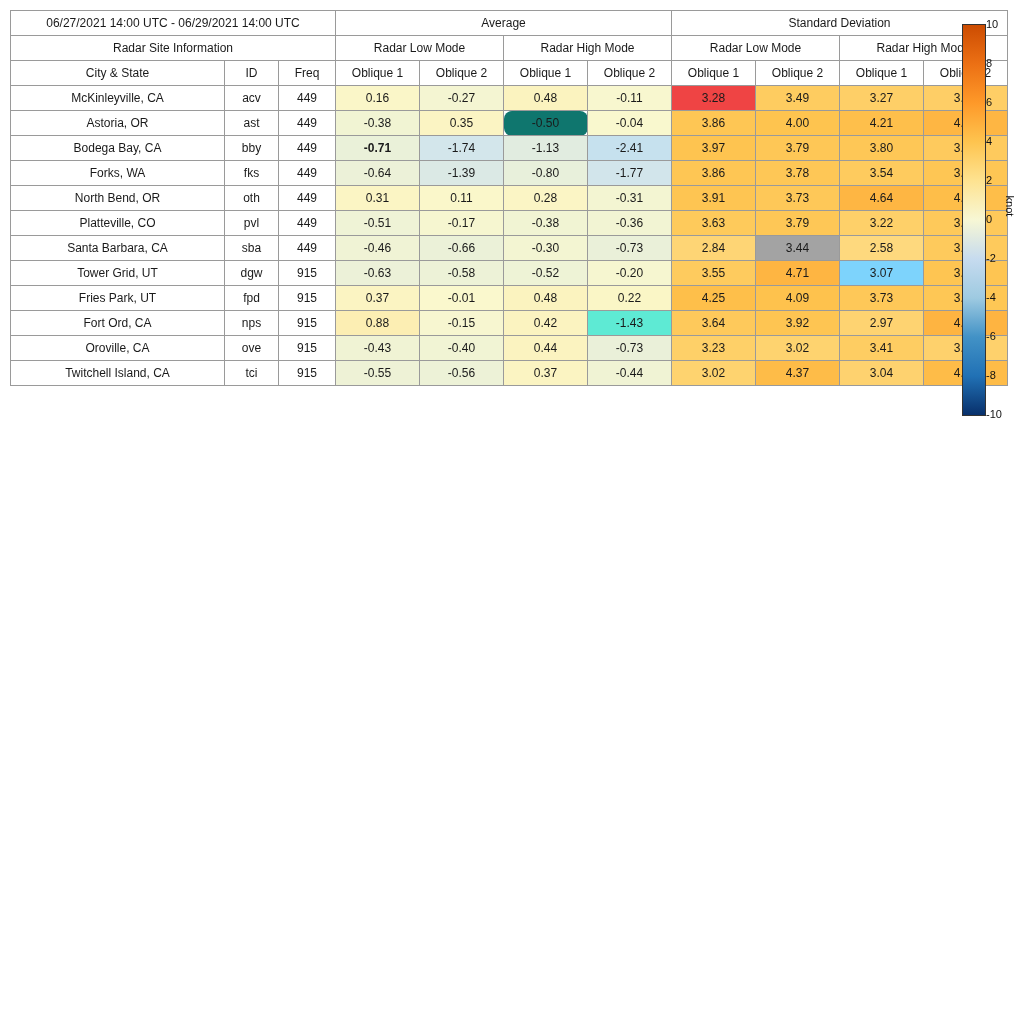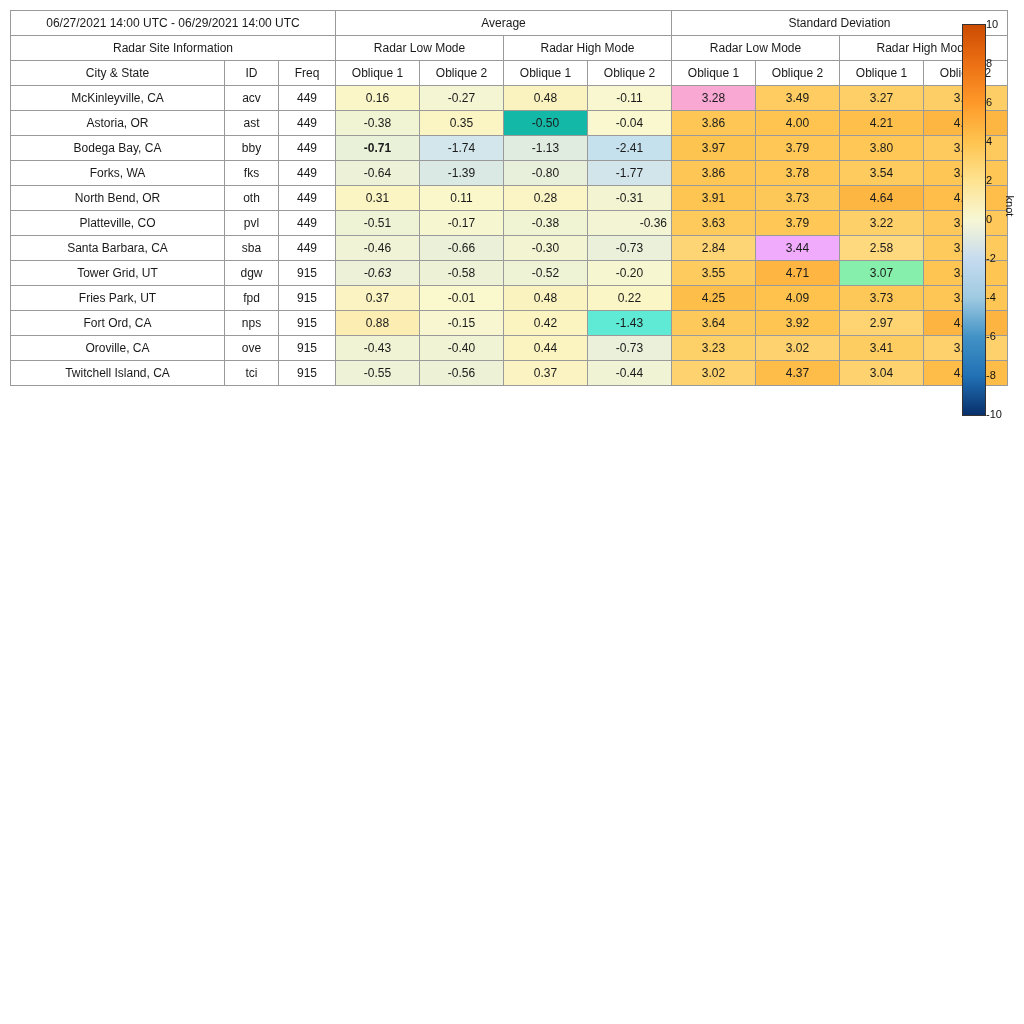--- a/index.html
+++ b/index.html
@@ -143,32 +143,32 @@
       </tbody>
       <tbody id="rows-body">
           <tr>
             <td class="city">McKinleyville, CA</td>
             <td class="id">acv</td>
             <td class="freq">449</td>
             <td class="val" style="background: rgb(250, 246, 200);">0.16</td>
             <td class="val" style="background: rgb(244, 245, 210);">-0.27</td>
             <td class="val" style="background: rgb(251, 243, 191);">0.48</td>
             <td class="val" style="background: rgb(248, 247, 207);">-0.11</td>
-            <td class="val" style="background: #f9a8d4;">3.28</td>
+            <td class="val" style="background: #ef4444;">3.28</td>
             <td class="val" style="background: rgb(254, 204, 96);">3.49</td>
             <td class="val" style="background: rgb(254, 207, 103);">3.27</td>
             <td class="val" style="background: rgb(254, 206, 102);">3.31</td>
           </tr>
           <tr>
             <td class="city">Astoria, OR</td>
             <td class="id">ast</td>
             <td class="freq">449</td>
             <td class="val" style="background: rgb(241, 244, 211);">-0.38</td>
             <td class="val" style="background: rgb(251, 244, 195);">0.35</td>
-            <td class="val" style="background: #14b8a6;">-0.50</td>
+            <td class="val" style="background: #0f766e; border-radius: 8px;">-0.50</td>
             <td class="val" style="background: rgb(249, 248, 206);">-0.04</td>
             <td class="val" style="background: rgb(254, 198, 84);">3.86</td>
             <td class="val" style="background: rgb(254, 196, 79);">4.00</td>
             <td class="val" style="background: rgb(254, 191, 75);">4.21</td>
             <td class="val" style="background: rgb(254, 182, 67);">4.64</td>
           </tr>
           <tr>
             <td class="city">Bodega Bay, CA</td>
             <td class="id">bby</td>
             <td class="freq">449</td>
@@ -207,50 +207,50 @@
             <td class="val" style="background: rgb(254, 182, 67);">4.64</td>
             <td class="val" style="background: rgb(254, 190, 73);">4.30</td>
           </tr>
           <tr>
             <td class="city">Platteville, CO</td>
             <td class="id">pvl</td>
             <td class="freq">449</td>
             <td class="val" style="background: rgb(239, 243, 214);">-0.51</td>
             <td class="val" style="background: rgb(246, 246, 208);">-0.17</td>
             <td class="val" style="background: rgb(241, 244, 211);">-0.38</td>
-            <td class="val" style="background: rgb(242, 244, 211); text-align: right;">-0.36</td>
+            <td class="val" style="background: rgb(242, 244, 211);">-0.36</td>
             <td class="val" style="background: rgb(254, 202, 91);">3.63</td>
             <td class="val" style="background: rgb(254, 199, 86);">3.79</td>
             <td class="val" style="background: rgb(254, 208, 105);">3.22</td>
             <td class="val" style="background: rgb(254, 201, 90);">3.68</td>
           </tr>
           <tr>
             <td class="city">Santa Barbara, CA</td>
             <td class="id">sba</td>
             <td class="freq">449</td>
             <td class="val" style="background: rgb(240, 243, 213);">-0.46</td>
             <td class="val" style="background: rgb(235, 241, 216);">-0.66</td>
             <td class="val" style="background: rgb(243, 245, 210);">-0.30</td>
             <td class="val" style="background: rgb(234, 240, 217);">-0.73</td>
             <td class="val" style="background: rgb(254, 213, 117);">2.84</td>
-            <td class="val" style="background: #f0abfc;">3.44</td>
+            <td class="val" style="background: #a3a3a3;">3.44</td>
             <td class="val" style="background: rgb(254, 217, 126);">2.58</td>
             <td class="val" style="background: rgb(254, 202, 92);">3.60</td>
           </tr>
           <tr>
             <td class="city">Tower Grid, UT</td>
             <td class="id">dgw</td>
             <td class="freq">915</td>
-            <td class="val" style="background: rgb(236, 241, 216); font-style: italic;">-0.63</td>
+            <td class="val" style="background: rgb(236, 241, 216);">-0.63</td>
             <td class="val" style="background: rgb(237, 242, 215);">-0.58</td>
             <td class="val" style="background: rgb(238, 243, 214);">-0.52</td>
             <td class="val" style="background: rgb(246, 246, 208);">-0.20</td>
             <td class="val" style="background: rgb(254, 203, 94);">3.55</td>
             <td class="val" style="background: rgb(254, 181, 66);">4.71</td>
-            <td class="val" style="background: #86efac;">3.07</td>
+            <td class="val" style="background: #7dd3fc;">3.07</td>
             <td class="val" style="background: rgb(254, 197, 82);">3.91</td>
           </tr>
           <tr>
             <td class="city">Fries Park, UT</td>
             <td class="id">fpd</td>
             <td class="freq">915</td>
             <td class="val" style="background: rgb(251, 244, 194);">0.37</td>
             <td class="val" style="background: rgb(250, 248, 205);">-0.01</td>
             <td class="val" style="background: rgb(251, 243, 191);">0.48</td>
             <td class="val" style="background: rgb(250, 246, 198);">0.22</td>

